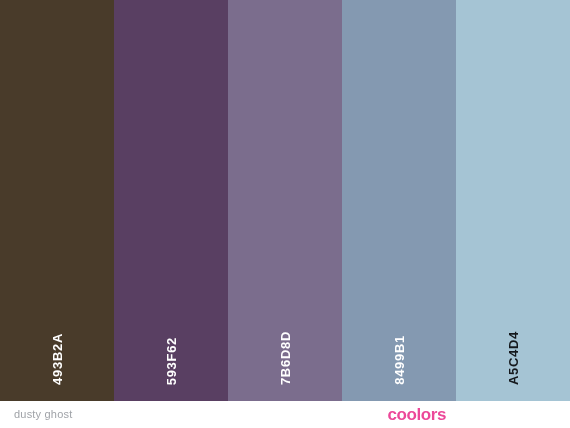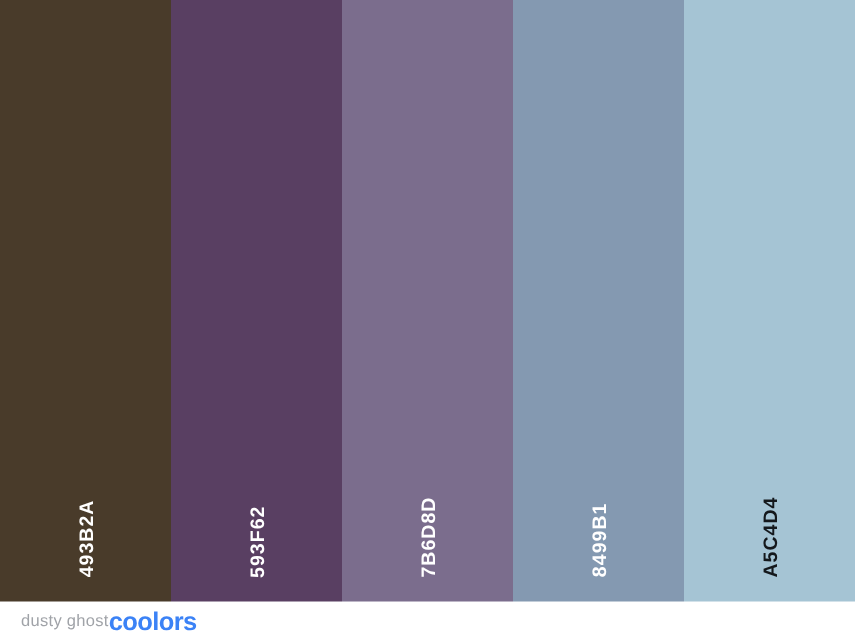--- a/index.html
+++ b/index.html
@@ -59,20 +59,21 @@
   .swatch-hex.light-text { color: #ffffff; }
   .swatch-hex.dark-text  { color: #14181c; }
 
   
   #palette-footer {
     flex: 1 1 auto;
     width: 460px;
     background: #ffffff;
     display: flex;
     align-items: center;
+    justify-content: space-between;
     padding: 0 14px;
     box-sizing: border-box;
   }
 
   #palette-name {
     font-family: "Liberation Sans", sans-serif;
     font-size: 11px;
     font-weight: normal;
     color: #a0a3a8;
     letter-spacing: 0.2px;
@@ -114,16 +115,16 @@
     </div>
 
     <div class="swatch" style="background-color: rgb(165, 196, 212);">
       <span class="swatch-hex dark-text" style="color: rgb(20, 24, 28);">A5C4D4</span>
     </div>
 
   </div>
 
   <div id="palette-footer" style="background-color: rgb(255, 255, 255);">
     <span id="palette-name" style="color: rgb(160, 163, 168);">dusty ghost</span>
-    <span id="brand-logo" style="color: #3b82f6;">coolors</span>
+    <span id="brand-logo" style="color: #ec4899;">coolors</span>
   </div>
 
 </div>
 
 </body></html>

